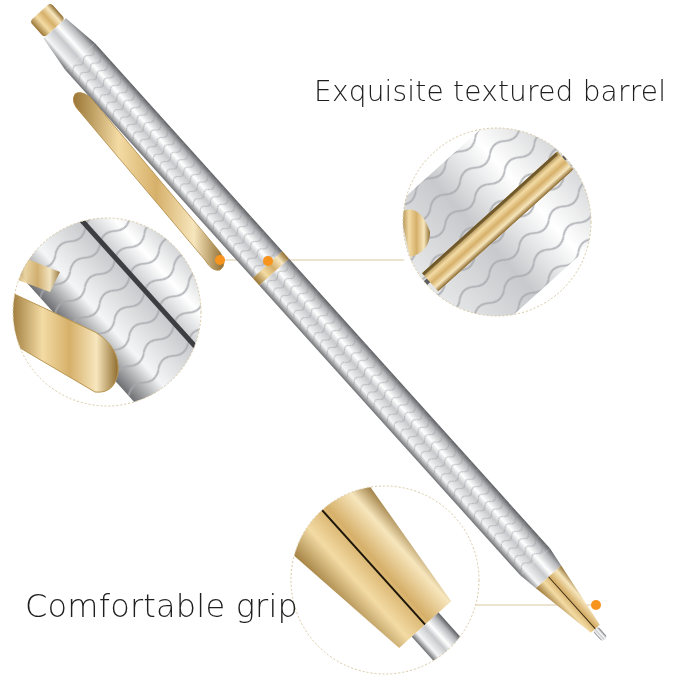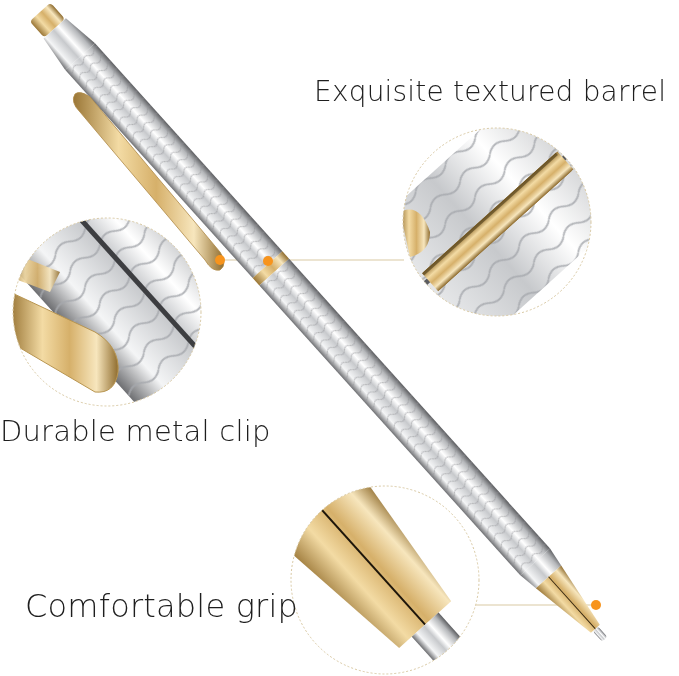--- a/index.html
+++ b/index.html
@@ -129,15 +129,14 @@
       </g>
       <circle cx="385" cy="578" r="94" fill="none" stroke="#d9c9a3" stroke-width="1" stroke-dasharray="2 2"></circle>
     </g>
 
     <circle cx="220" cy="258" r="5" fill="#f7941d"></circle>
     <circle cx="268" cy="259" r="5" fill="#f7941d"></circle>
     <circle cx="596" cy="603" r="5" fill="#f7941d"></circle>
   </svg>
 
   <div class="label lbl-barrel">Exquisite textured barrel</div>
-  <div class="label lbl-clip">Durable metal clip</div>
   <div class="label lbl-grip">Comfortable grip</div>
 </div>
 
 </body></html>

